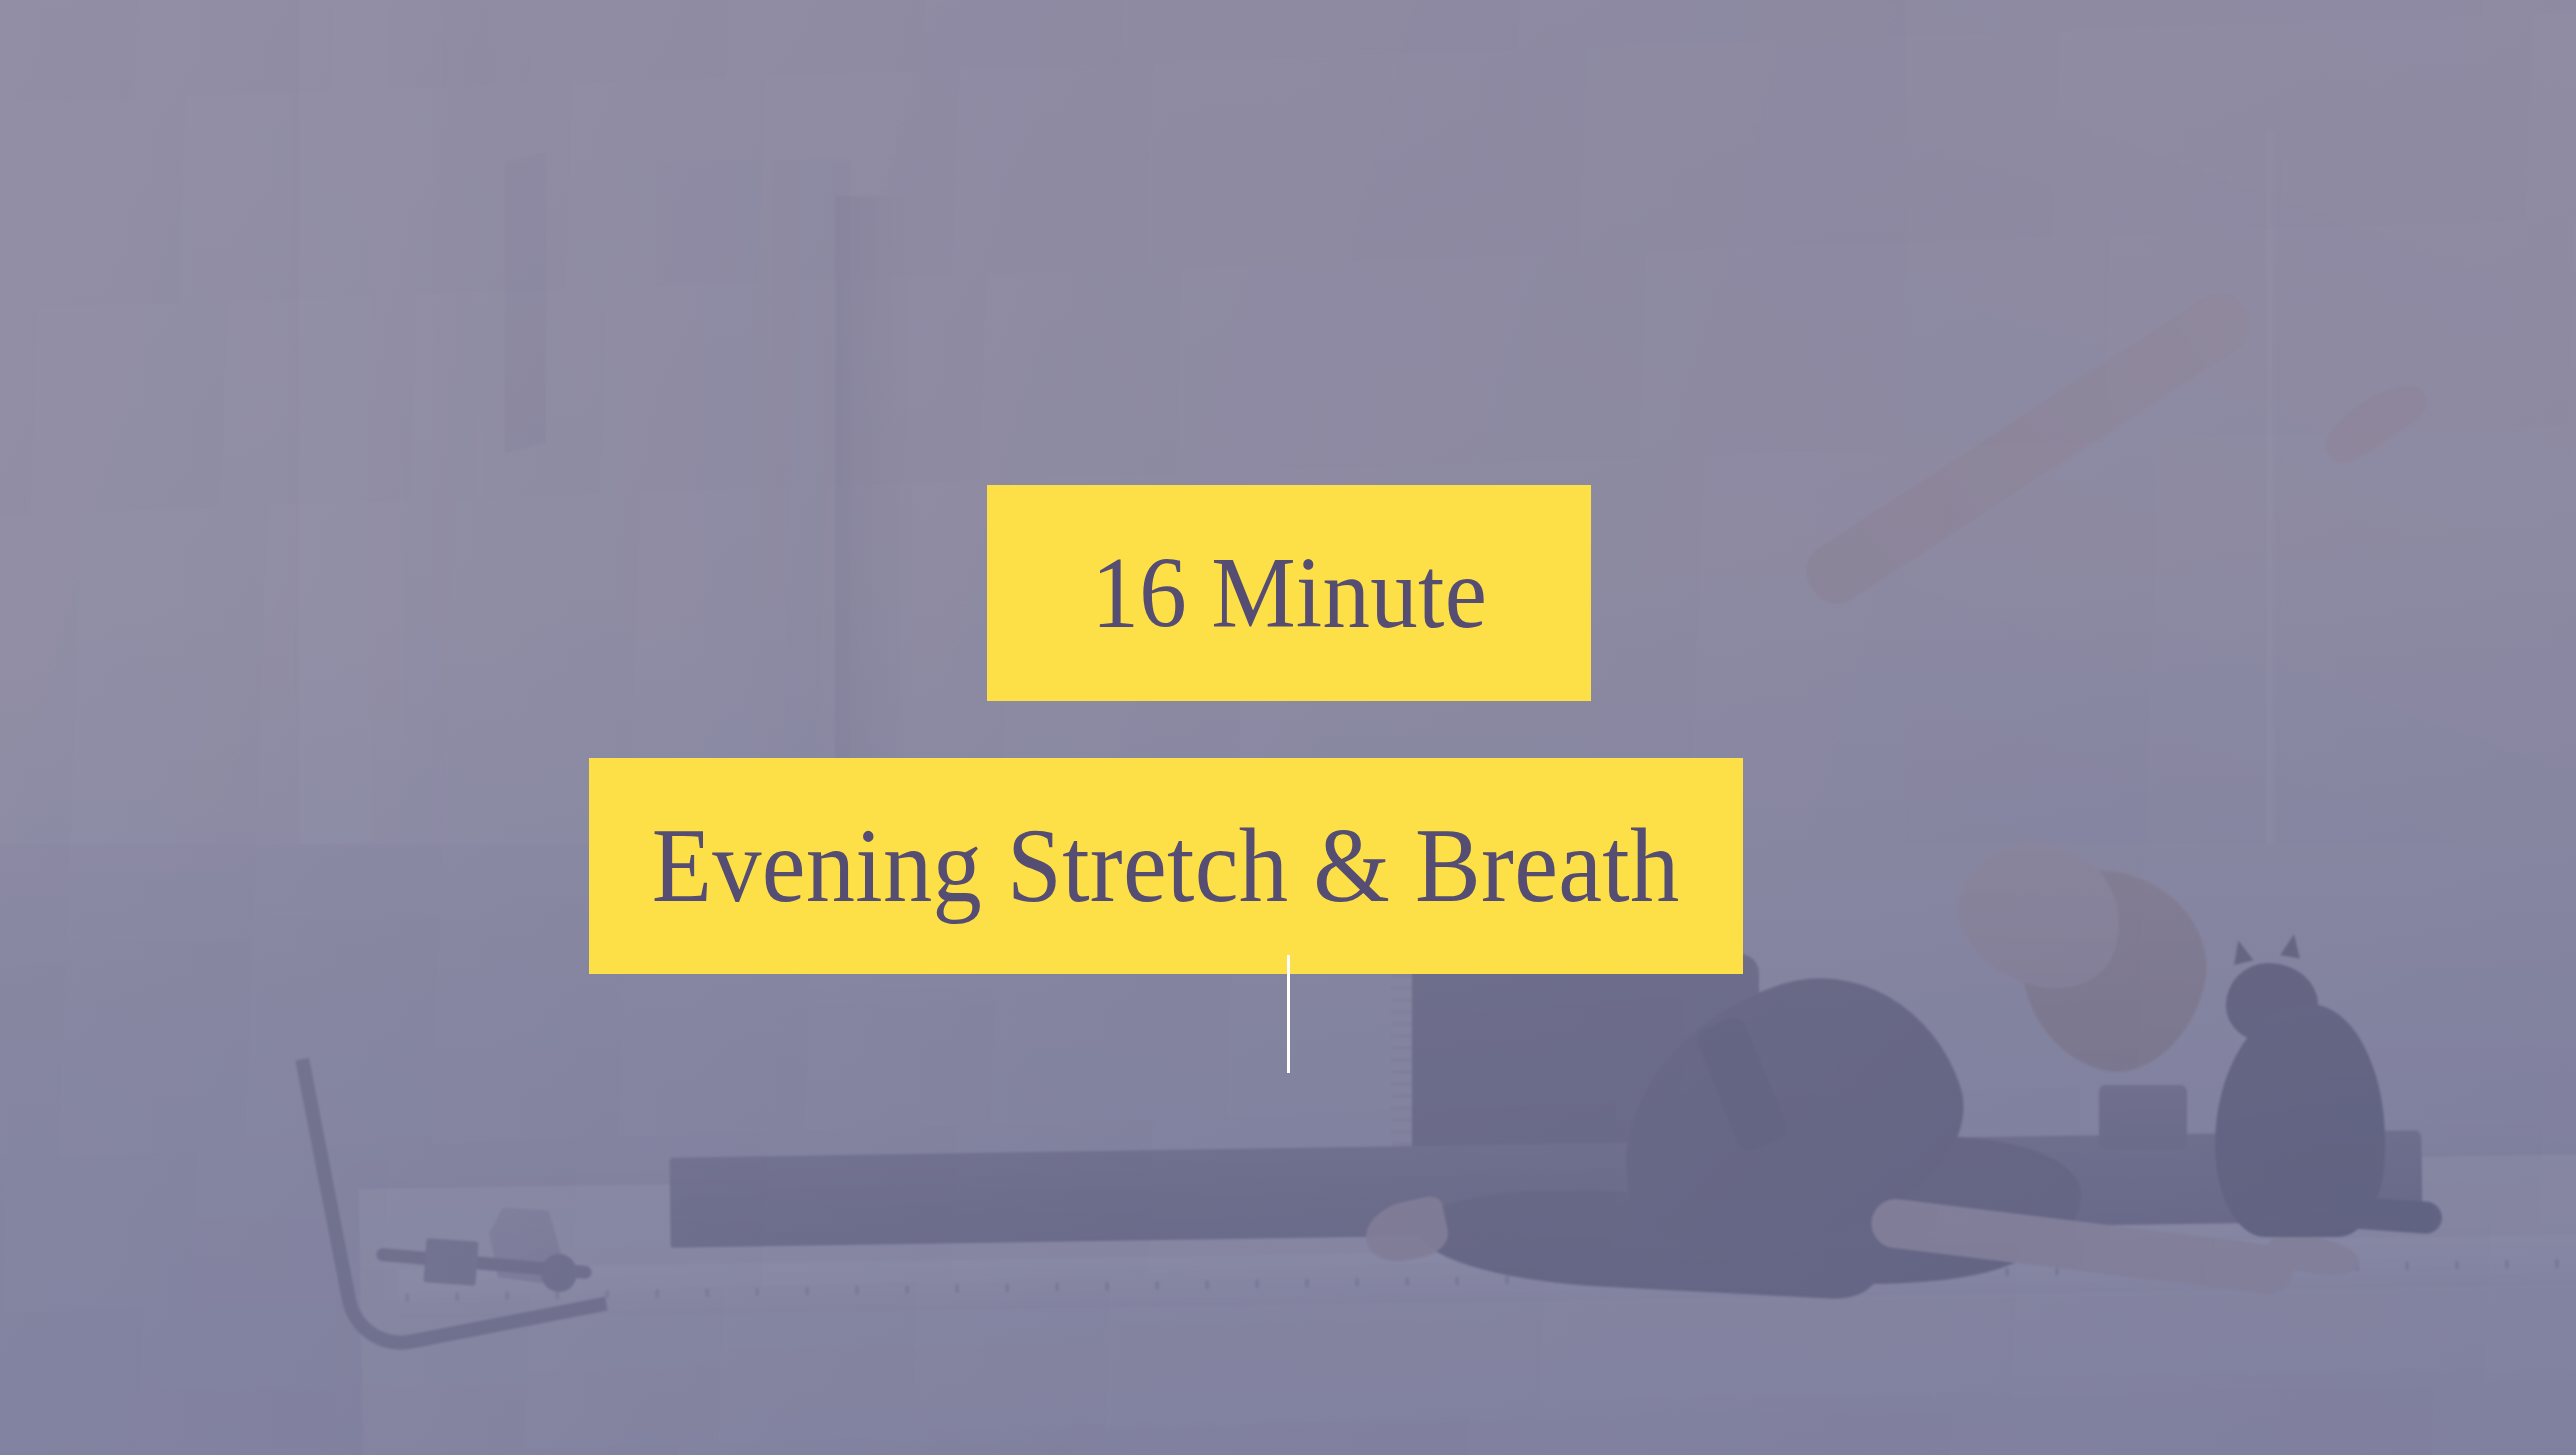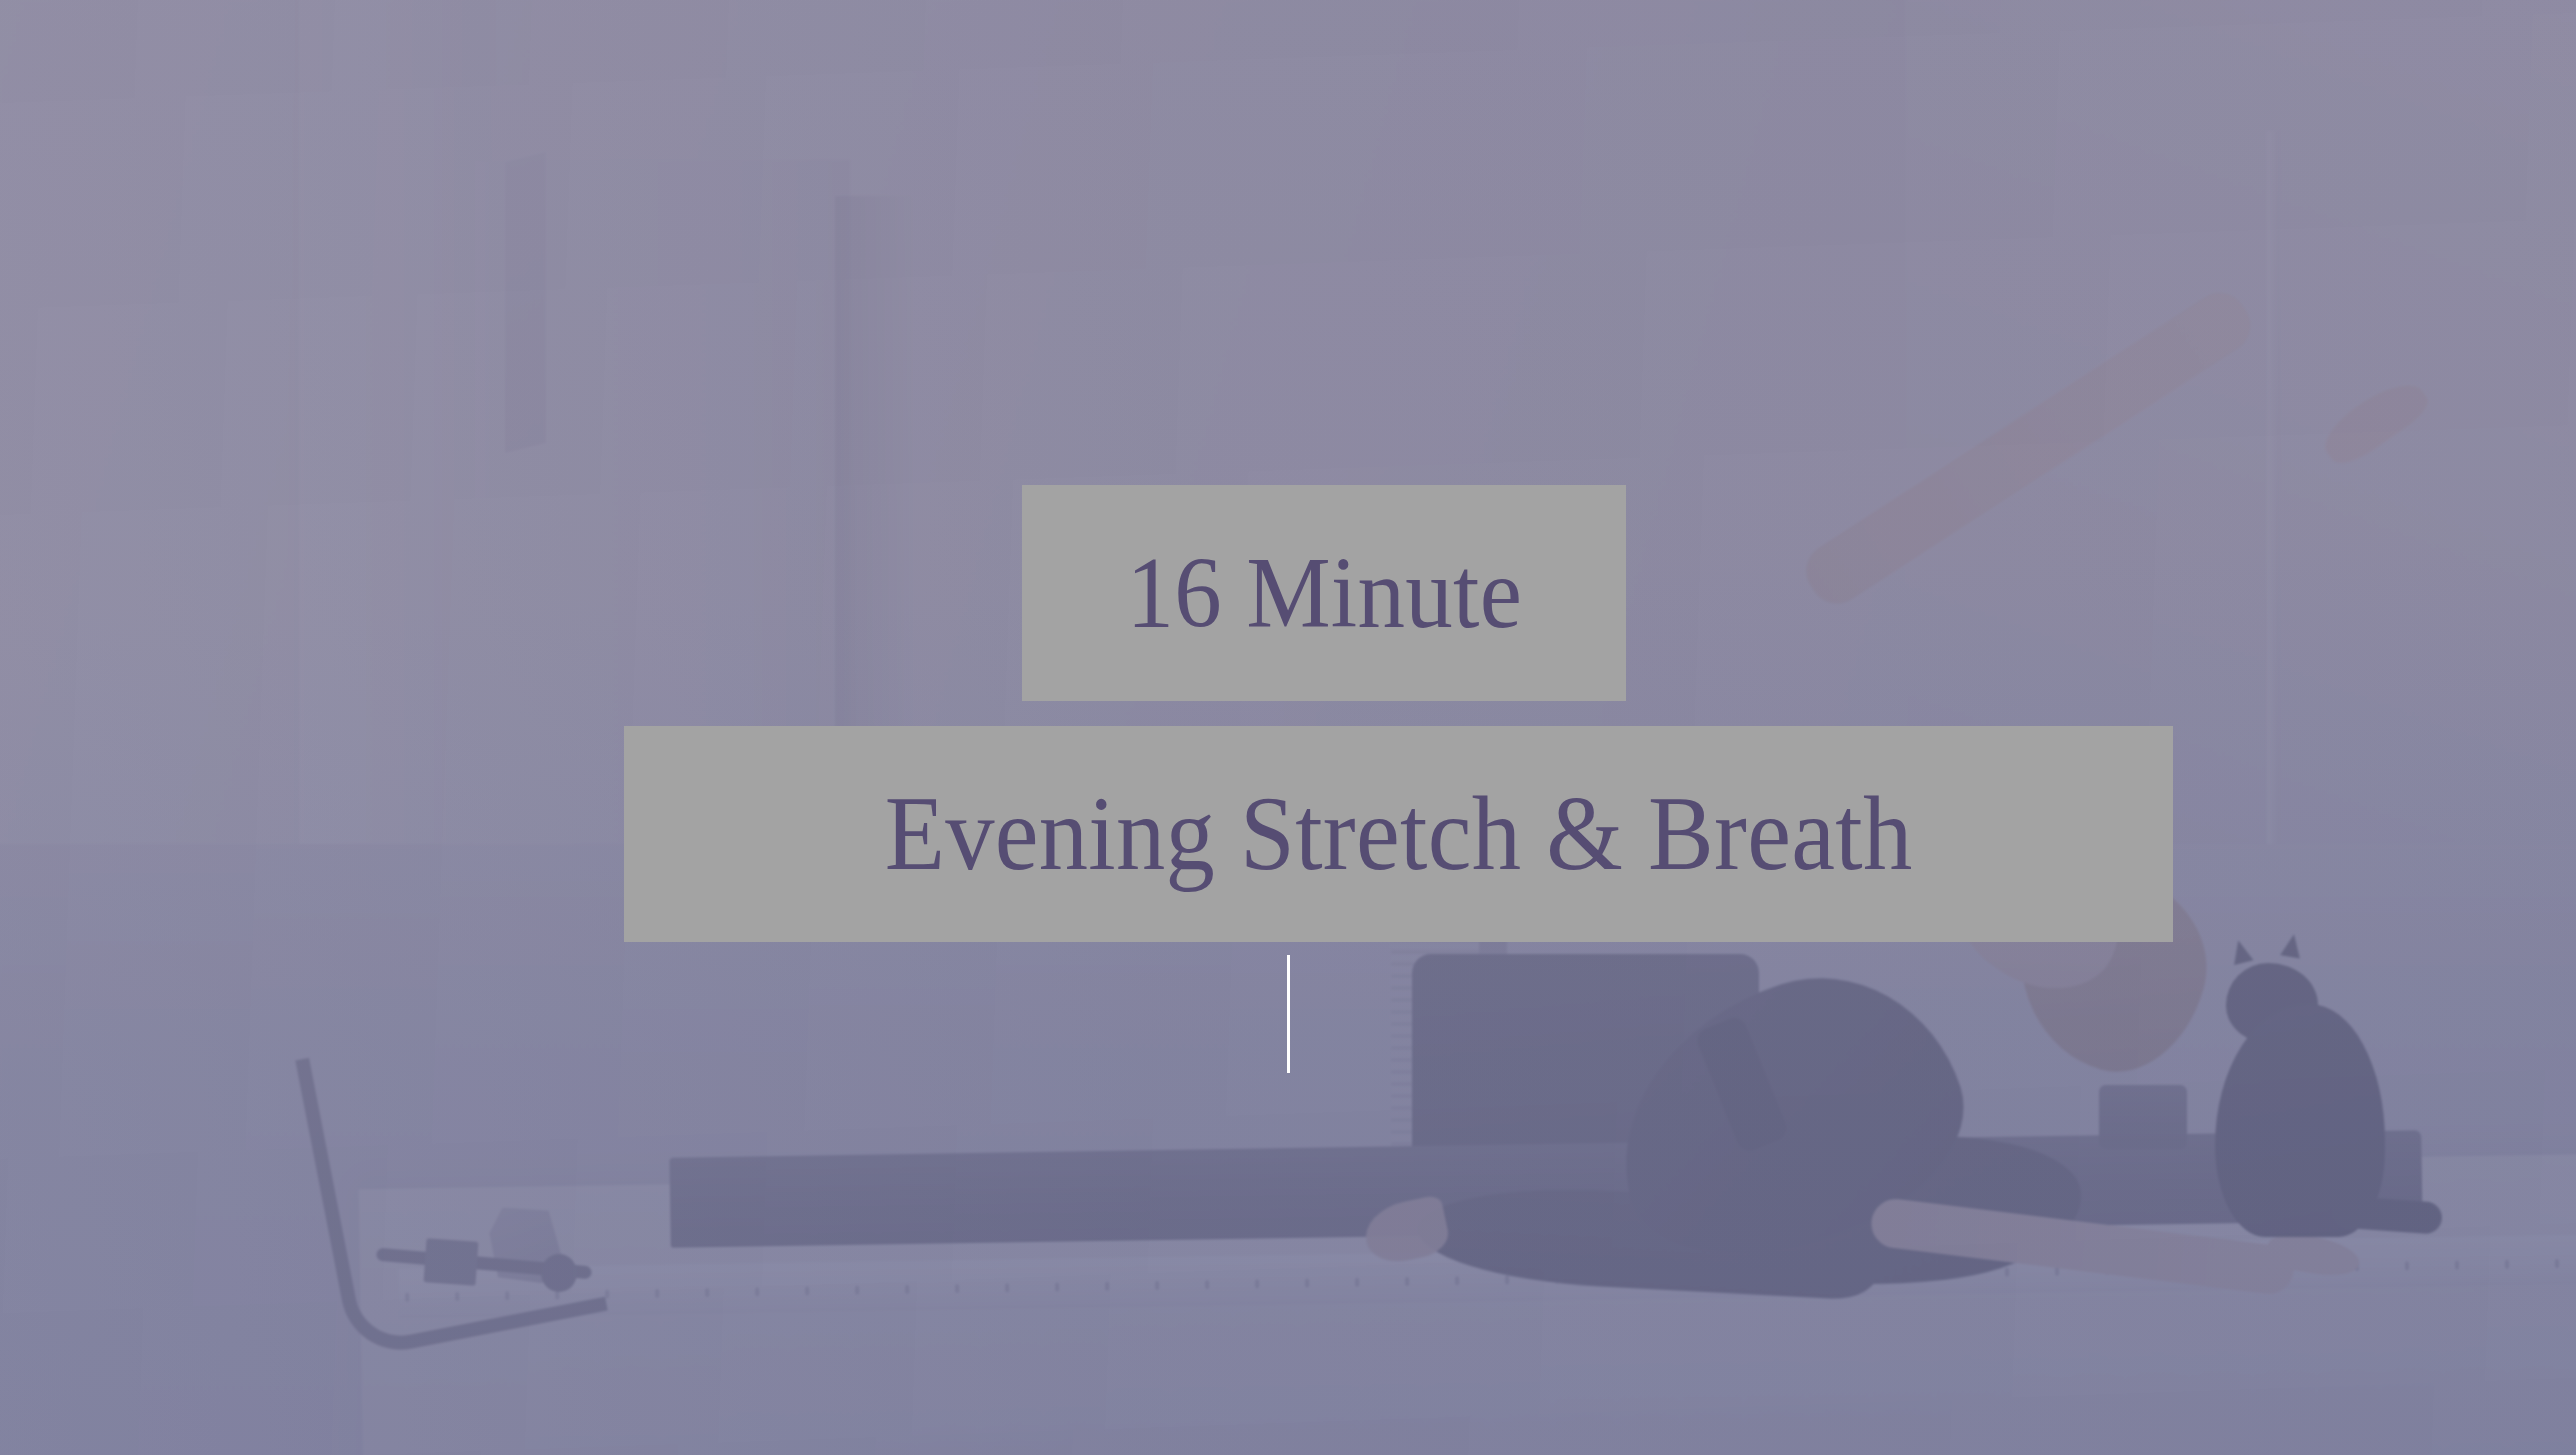--- a/index.html
+++ b/index.html
@@ -336,41 +336,40 @@
     position: absolute; inset: 0;
     background: linear-gradient(92deg,
       rgba(152,150,172,0.28) 0%,
       rgba(150,148,170,0.16) 45%,
       rgba(158,156,176,0.10) 100%);
   }
 
   
   .title-box {
     position: absolute;
-    background: #a3a3a3;
+    background: #fde047;
     display: flex;
     align-items: center;
     justify-content: center;
     color: #564d73;
     white-space: nowrap;
-    margin-left: 35px;
   }
   #box-duration {
     left: 987px; top: 485px;
     width: 604px; height: 216px;
   }
   #box-duration .txt {
     font-size: 101px;
     line-height: 1;
     letter-spacing: 0.3px;
     transform: scaleX(0.94);
   }
   #box-subject {
-    left: 589px; top: 726px;
-    width: 1549px; height: 216px;
+    left: 589px; top: 758px;
+    width: 1154px; height: 216px;
   }
   #box-subject .txt {
     font-size: 106px;
     line-height: 1;
     letter-spacing: 0.3px;
     transform: scaleX(0.93);
   }
 
   #divider {
     position: absolute;

